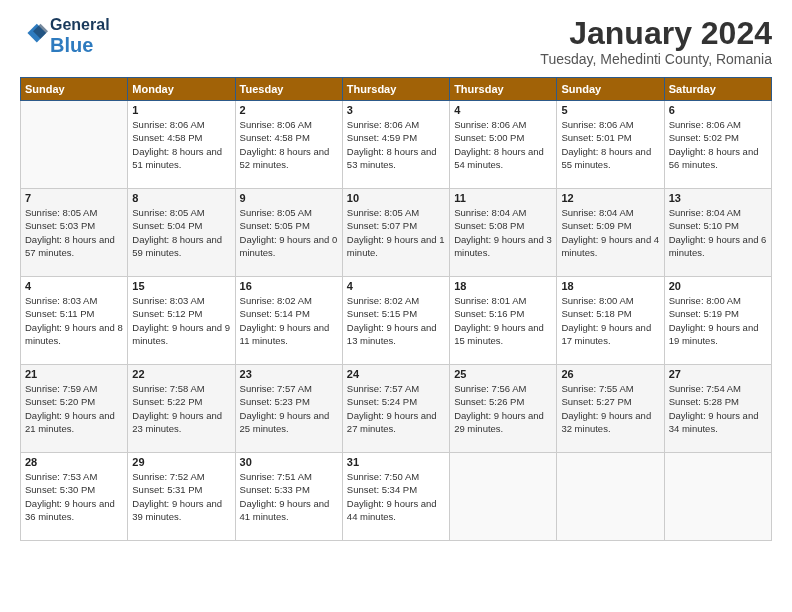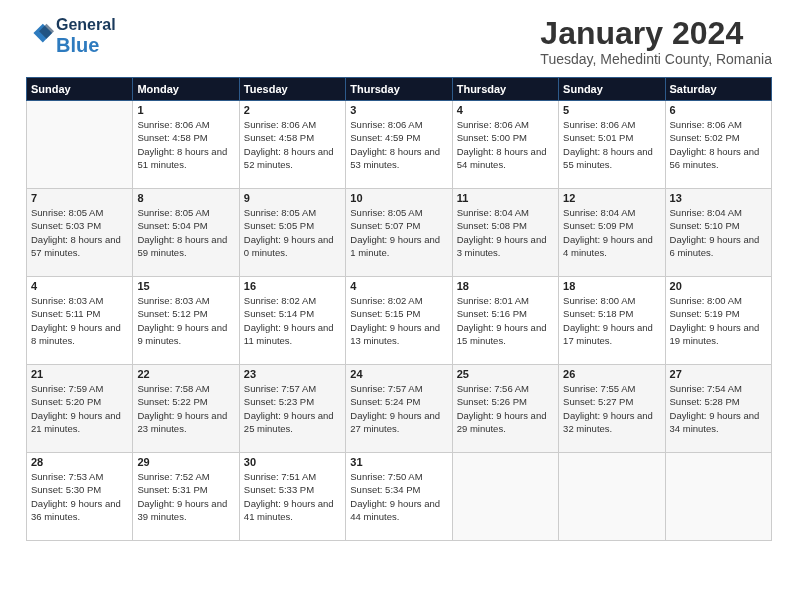--- a/index.html
+++ b/index.html
@@ -7,58 +7,59 @@
       width: 792px;
       height: 612px;
       background: #fff;
       font-family: Arial, sans-serif;
       font-size: 11px;
       overflow: hidden;
     }
     .page {
       width: 792px;
       height: 612px;
-      padding: 16px 20px 12px 26px;
+      padding: 16px 20px 12px 20px;
     }
     .header {
       display: flex;
       justify-content: space-between;
       align-items: flex-start;
       margin-bottom: 10px;
     }
     .logo {
       display: flex;
       align-items: center;
     }
     .logo-icon {
       width: 28px;
       height: 28px;
       margin-right: 2px;
       position: relative;
       top: -2px;
     }
     .title-area {
+      text-align: right;
     }
     .month-title {
       font-size: 32px;
       font-weight: bold;
       color: #333;
       line-height: 1.1;
     }
     .location {
       font-size: 14px;
       color: #555;
     }
     table {
       width: 100%;
       border-collapse: collapse;
       table-layout: fixed;
     }
     th {
-      background-color: #0f172a;
+      background-color: #a16207;
       color: #fff;
       font-size: 11px;
       font-weight: bold;
       padding: 5px 4px;
       text-align: left;
       border: 1px solid #2d5a8a;
     }
     td {
       border: 1px solid #ccc;
       vertical-align: top;

